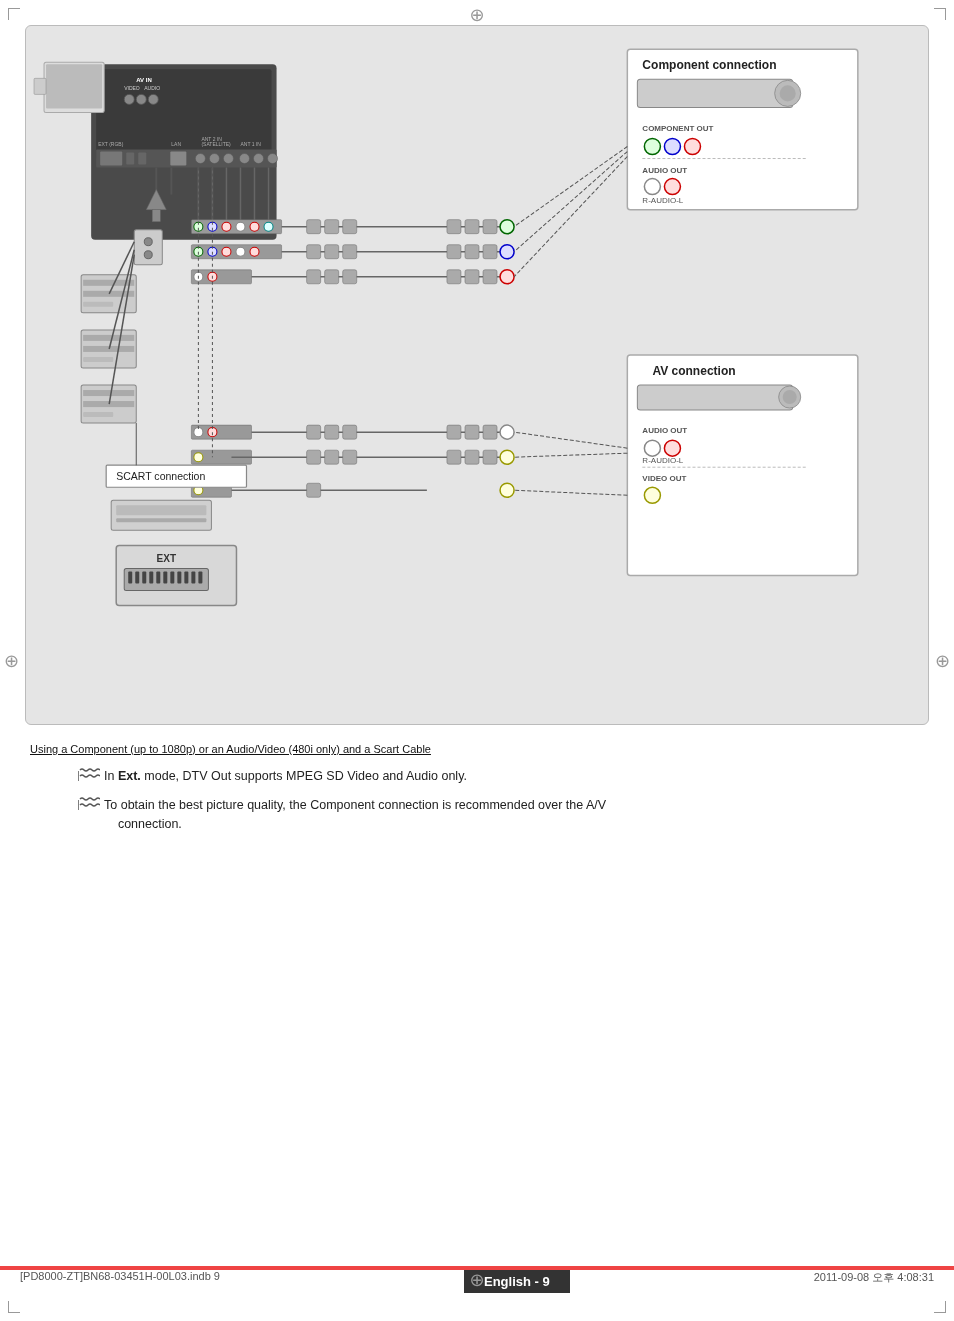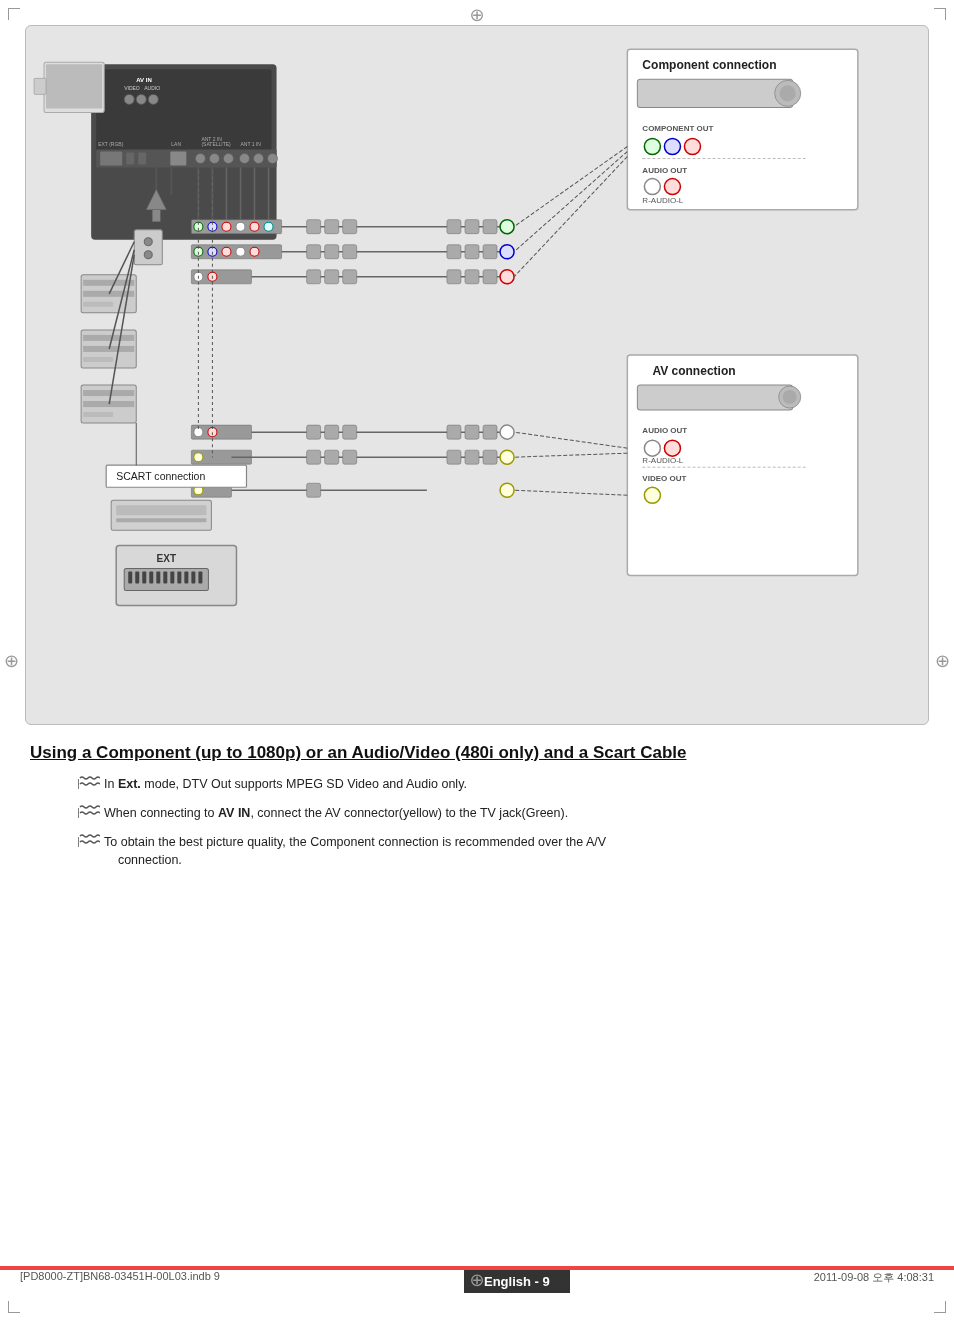--- a/index.html
+++ b/index.html
@@ -69,22 +69,22 @@
       position: relative;
       background: #e5e5e5;
       height: 700px;
     }
 
     
     .notes-section {
       padding: 0 5px;
     }
     .section-title {
-      font-size: 17px;
-      font-weight: bold;
+      font-size: 11px;
+      font-weight: normal;
       text-decoration: underline;
       margin-bottom: 12px;
       color: #111;
     }
     .note-item {
       display: flex;
       align-items: flex-start;
       margin-bottom: 10px;
       font-size: 12.5px;
       line-height: 1.5;
@@ -393,30 +393,20 @@
       <svg class="note-icon" viewBox="0 0 22 16" xmlns="http://www.w3.org/2000/svg">
         <path d="M2,2 Q4,0 6,2 Q8,4 10,2 Q12,0 14,2 Q16,4 18,2 Q20,0 22,2" stroke="#555" fill="none" stroke-width="1.5"></path>
         <path d="M2,8 Q4,6 6,8 Q8,10 10,8 Q12,6 14,8 Q16,10 18,8 Q20,6 22,8" stroke="#555" fill="none" stroke-width="1.5"></path>
         <line x1="0" y1="3" x2="0" y2="13" stroke="#555" stroke-width="1.5"></line>
       </svg>
       <span class="note-text">
         In <span class="bold-word">Ext.</span> mode, DTV Out supports MPEG SD Video and Audio only.
       </span>
     </div>
 
-    <div class="note-item">
-      <svg class="note-icon" viewBox="0 0 22 16" xmlns="http://www.w3.org/2000/svg">
-        <path d="M2,2 Q4,0 6,2 Q8,4 10,2 Q12,0 14,2 Q16,4 18,2 Q20,0 22,2" stroke="#555" fill="none" stroke-width="1.5"></path>
-        <path d="M2,8 Q4,6 6,8 Q8,10 10,8 Q12,6 14,8 Q16,10 18,8 Q20,6 22,8" stroke="#555" fill="none" stroke-width="1.5"></path>
-        <line x1="0" y1="3" x2="0" y2="13" stroke="#555" stroke-width="1.5"></line>
-      </svg>
-      <span class="note-text">
-        When connecting to <span class="bold-word">AV IN</span>, connect the AV connector(yellow) to the TV jack(Green).
-      </span>
-    </div>
 
     <div class="note-item">
       <svg class="note-icon" viewBox="0 0 22 16" xmlns="http://www.w3.org/2000/svg">
         <path d="M2,2 Q4,0 6,2 Q8,4 10,2 Q12,0 14,2 Q16,4 18,2 Q20,0 22,2" stroke="#555" fill="none" stroke-width="1.5"></path>
         <path d="M2,8 Q4,6 6,8 Q8,10 10,8 Q12,6 14,8 Q16,10 18,8 Q20,6 22,8" stroke="#555" fill="none" stroke-width="1.5"></path>
         <line x1="0" y1="3" x2="0" y2="13" stroke="#555" stroke-width="1.5"></line>
       </svg>
       <span class="note-text">
         To obtain the best picture quality, the Component connection is recommended over the A/V<br>
         &nbsp;&nbsp;&nbsp;&nbsp;connection.

